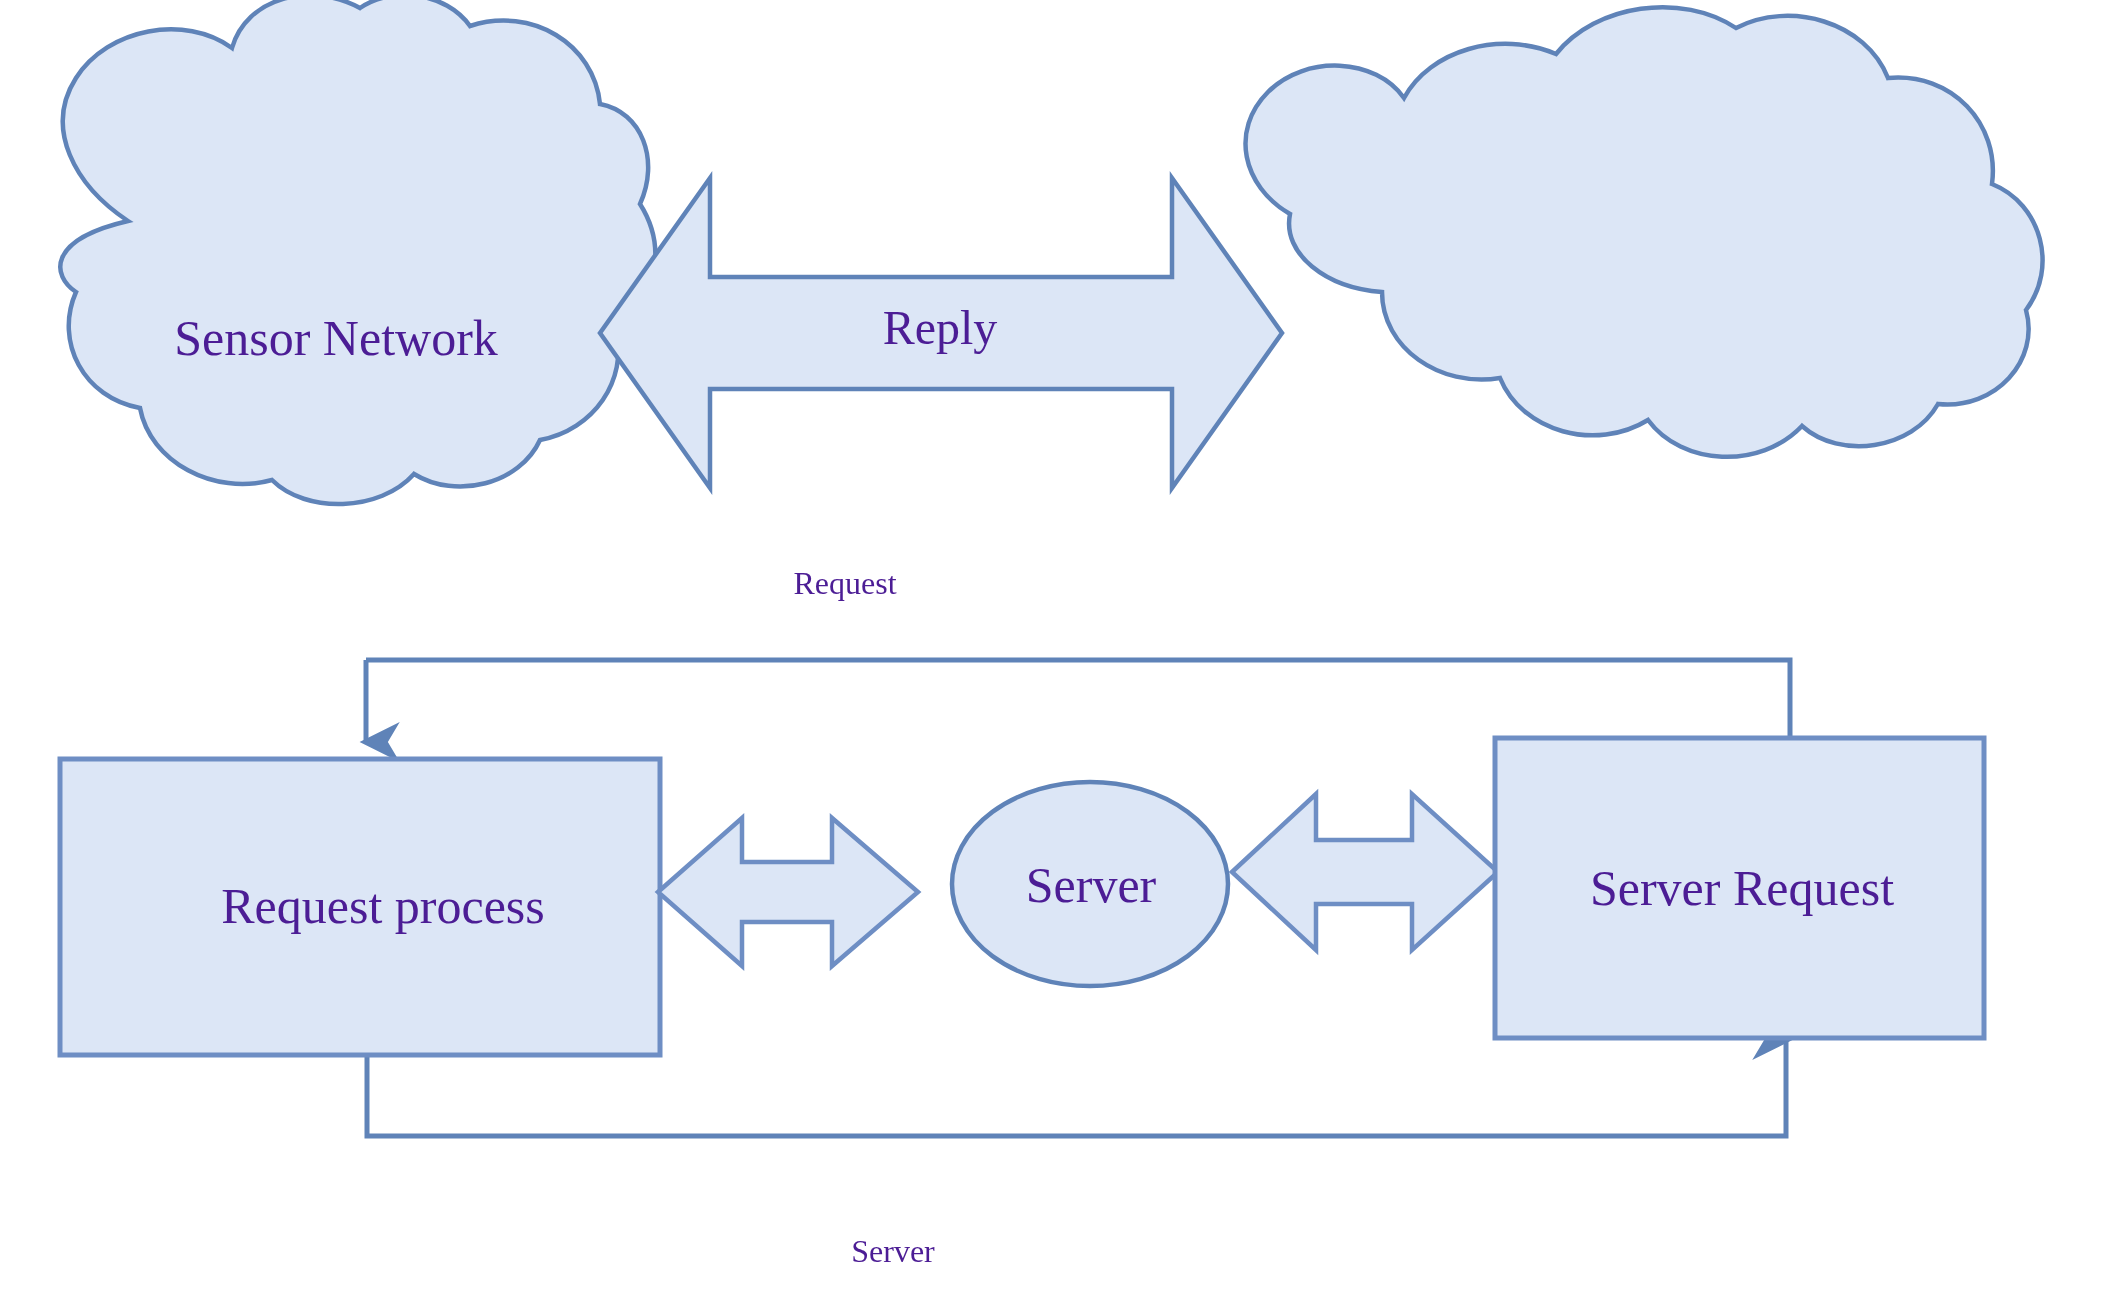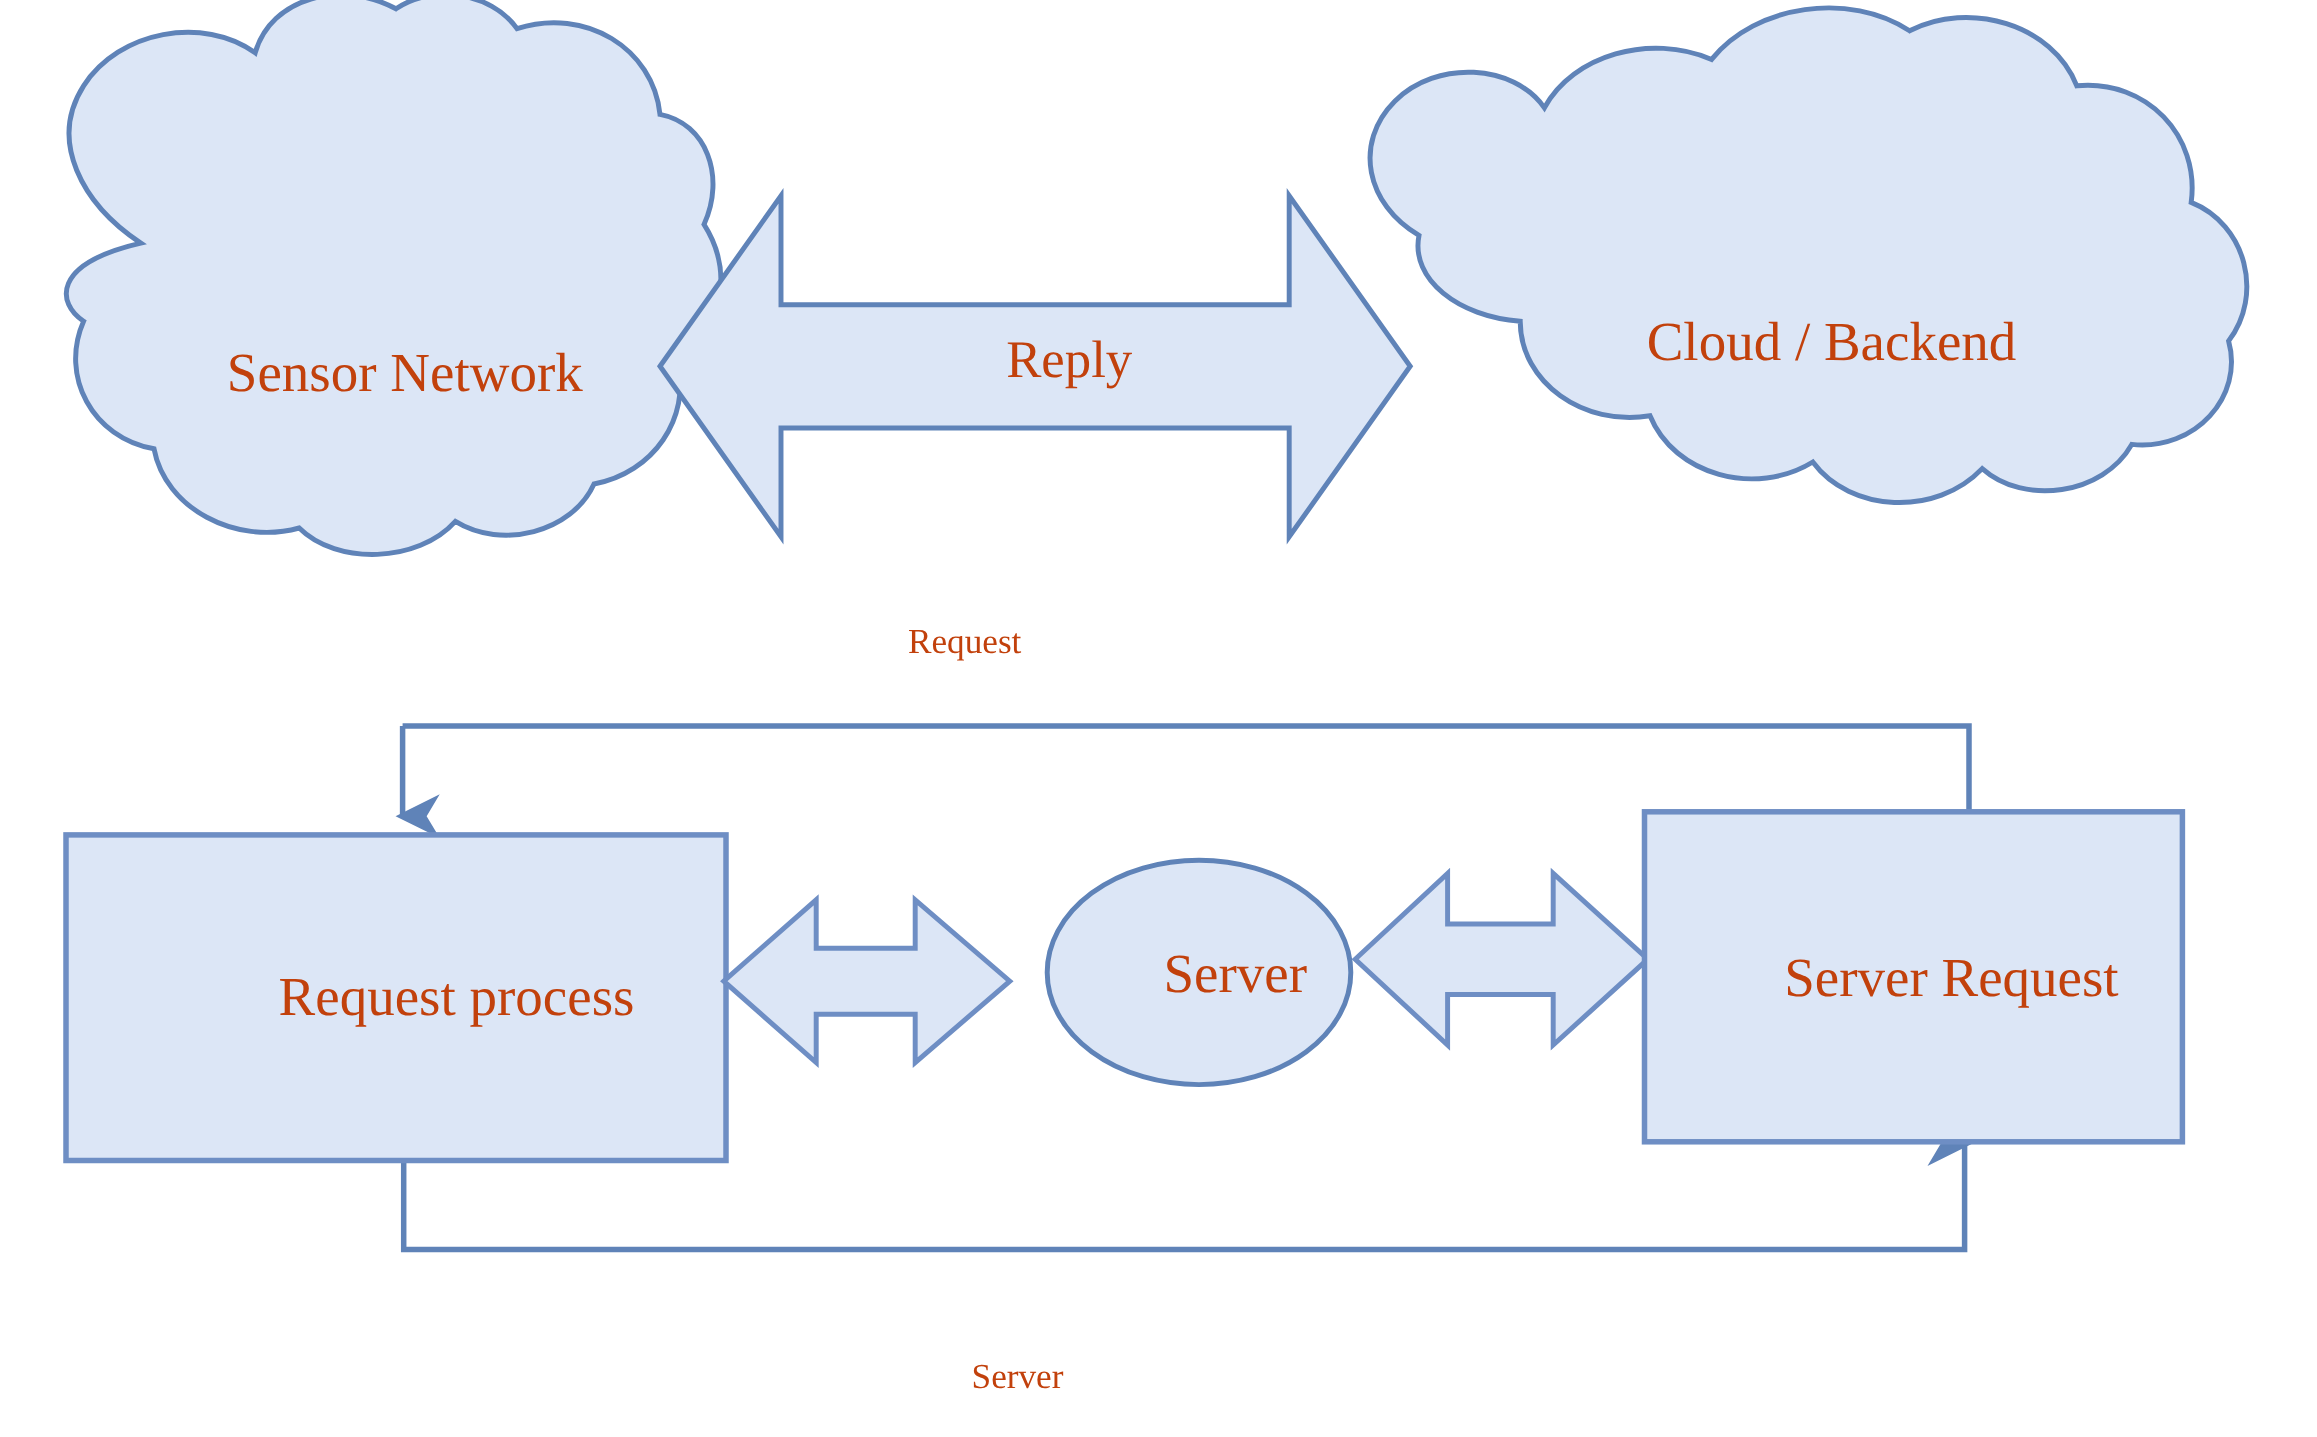--- a/index.html
+++ b/index.html
@@ -19,27 +19,26 @@
     overflow: hidden;
   }
   #canvas {
     position: absolute;
     inset: 0;
     width: 2106px;
     height: 1306px;
   }
   .lbl {
     position: absolute;
-    color: #c2410c;
+    color: #4c1d95;
     font-family: "Liberation Serif", "DejaVu Serif", serif;
     white-space: nowrap;
     transform: translate(-50%, -50%);
     pointer-events: none;
     line-height: 1;
-    margin-left: 32px;
   }
   .lbl-node   { font-size: 50px; }
   .lbl-edge   { font-size: 48px; }
   .lbl-flow   { font-size: 32px; }
 </style>
 </head>
 <body>
 
 <div id="stage">
 
@@ -145,21 +144,20 @@
     </g>
 
     <g>
       <rect x="1495" y="738" width="489" height="300" fill="#dce6f6" stroke="#6e8ec4" stroke-width="5"></rect>
     </g>
 
   </svg>
 
   <div class="lbl lbl-node" style="left:336px; top:338px;">Sensor Network</div>
 
-  <div class="lbl lbl-node" style="left:1633px; top:310px;">Cloud / Backend</div>
 
   <div class="lbl lbl-edge" style="left:940px; top:328px;">Reply</div>
 
   <div class="lbl lbl-flow" style="left:845px; top:583px;">Request</div>
 
   <div class="lbl lbl-node" style="left:383px; top:906px;">Request process</div>
 
   <div class="lbl lbl-node" style="left:1091px; top:885px;">Server</div>
 
   <div class="lbl lbl-node" style="left:1742px; top:888px;">Server Request</div>

